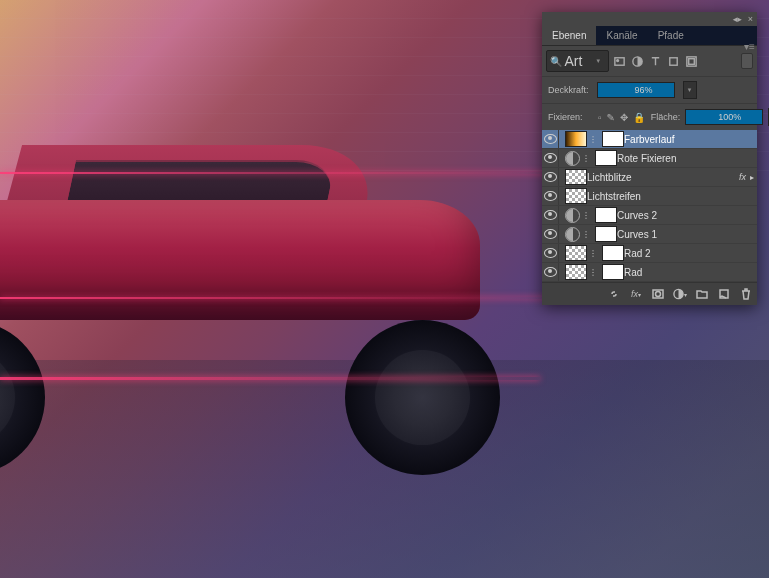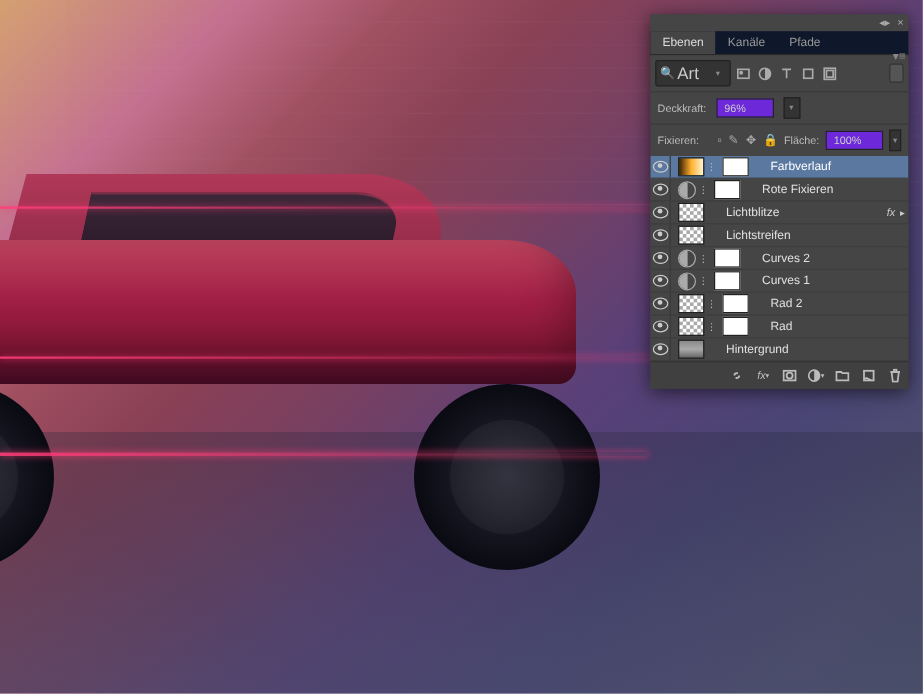--- a/index.html
+++ b/index.html
@@ -23,37 +23,37 @@
 .tab{padding:4px 10px;color:#999;cursor:pointer}
 .tab.active{background:#454545;color:#ddd}
 .toolbar{display:flex;align-items:center;padding:4px;gap:3px;background:#454545}
 .search{display:flex;align-items:center;background:#333;border:1px solid #222;border-radius:2px;padding:1px 3px;flex:0 0 55px}
 .search input{background:none;border:none;color:#ccc;width:30px;font-size:14px;outline:none}
 .tico{width:15px;height:15px;display:flex;align-items:center;justify-content:center;color:#aaa;cursor:pointer}
 .tico svg{width:13px;height:13px;stroke:#aaa;fill:none;stroke-width:1.5}
 .optrow{display:flex;align-items:center;padding:4px 6px;background:#454545;gap:8px;border-top:1px solid #3a3a3a}
 .select{background:#333;border:1px solid #222;padding:2px 4px;color:#ccc;flex:1;font-size:9px;display:flex;justify-content:space-between;align-items:center}
 .label{color:#bbb;font-size:9px}
-.numinput{background:#6d28d9;border:1px solid #222;color:#ccc;width:34px;padding:2px 6px;font-size:9px;text-align:left}
+.numinput{background:#0369a1;border:1px solid #222;color:#ccc;width:34px;padding:2px 21px;font-size:9px;text-align:right}
 .arrow{width:12px;height:16px;background:#333;border:1px solid #222;display:flex;align-items:center;justify-content:center;color:#888;font-size:7px}
 .lockrow{display:flex;align-items:center;padding:4px 6px;gap:5px;border-top:1px solid #3a3a3a}
 .lockico{width:14px;height:14px;display:flex;align-items:center;justify-content:center;color:#aaa}
 .layers{background:#454545;max-height:210px;overflow:auto}
 .layer{display:flex;align-items:center;height:18px;border-bottom:1px solid #3d3d3d;cursor:pointer}
 .layer.selected{background:#5a78a0}
 .vis{width:16px;display:flex;justify-content:center;border-right:1px solid #3a3a3a;height:100%;align-items:center}
 .eye{width:11px;height:8px;border:1px solid #ccc;border-radius:50%;position:relative}
 .eye::after{content:"";position:absolute;left:3px;top:1px;width:4px;height:4px;background:#ccc;border-radius:50%}
 .thumb{margin-left:6px;width:20px;height:14px;border:1px solid #222;flex-shrink:0}
 .checker{background:repeating-conic-gradient(#aaa 0 25%,#fff 0 50%) 0 0/6px 6px}
 .mask{margin-left:3px;width:20px;height:14px;background:#fff;border:1px solid #222;flex-shrink:0}
 .adj{margin-left:6px;width:13px;height:13px;border:1px solid #aaa;border-radius:50%;position:relative;flex-shrink:0}
 .adj::after{content:"";position:absolute;left:0;top:0;width:50%;height:100%;background:#aaa;border-radius:13px 0 0 13px}
 .link{margin:0 2px;color:#ccc;font-size:8px}
-.lname{margin-left:18px;color:#e0e0e0;font-size:10px;white-space:nowrap}
+.lname{margin-left:0;color:#e0e0e0;font-size:10px;white-space:nowrap}
 .layer.selected .lname{color:#fff}
 .fx{margin-left:auto;margin-right:4px;color:#ccc;font-size:9px;font-style:italic}
 .chev{margin-right:3px;color:#ccc;font-size:8px}
 .footer{display:flex;justify-content:flex-end;align-items:center;padding:4px;gap:8px;background:#404040;border-top:1px solid #333}
 .fico{width:14px;height:14px;cursor:pointer;display:flex;align-items:center;justify-content:center}
 .fico svg{width:12px;height:12px;stroke:#bbb;fill:none;stroke-width:1.5}
 .opt-handle{position:absolute;right:3px;width:10px;color:#888;cursor:pointer}
 </style>
 </head>
 <body>
@@ -209,27 +209,20 @@
       </div>
       <div class="layer">
         <div class="vis">
           <div class="eye"></div>
         </div>
         <div class="thumb checker"></div>
         <span class="link">⋮</span>
         <div class="mask"></div>
         <span class="lname">Rad</span>
       </div>
-      <div class="layer">
-        <div class="vis">
-          <div class="eye"></div>
-        </div>
-        <div class="thumb" style="background:linear-gradient(180deg,#888,#aaa,#666)"></div>
-        <span class="lname">Hintergrund</span>
-      </div>
     </div>
   <div class="footer">
     <div class="fico">
         <svg viewBox="0 0 12 12">
           <path d="M4 6a2 2 0 0 1 2-2h1M8 6a2 2 0 0 1-2 2H5"></path>
         </svg>
       </div>
     <div class="fico">
         <span style="color:#bbb;font-size:9px;font-style:italic">fx</span>
         <span style="color:#bbb;font-size:6px">▾</span>

